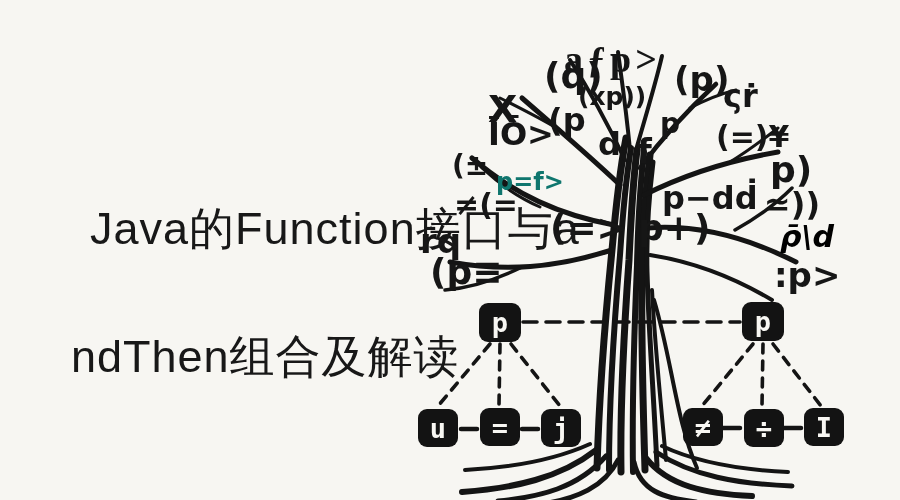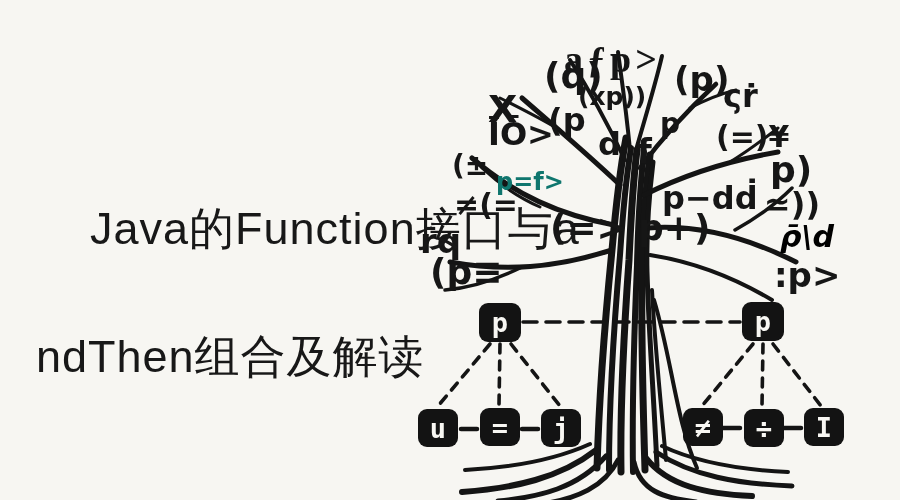--- a/index.html
+++ b/index.html
@@ -7,21 +7,21 @@
     position:relative; width:900px; height:500px; overflow:hidden;
     background:#f7f6f2;
     font-family:"DejaVu Sans","Liberation Sans",sans-serif;
   }
   .title{
     position:absolute; left:36px; top:160px; z-index:6;
     font-family:"Liberation Sans","DejaVu Sans",sans-serif;
     font-weight:400; font-size:45px; line-height:46px;
     letter-spacing:1px; color:#181818; white-space:pre;
   }
-  .title .line2{display:block; margin-top:36px;}
+  .title .line2{display:block; margin-top:36px;margin-left:35px;}
   .tree-svg{position:absolute; left:0; top:0; z-index:2;}
   .sym{
     position:absolute; z-index:3; color:#161616; font-weight:700;
     line-height:1; white-space:pre;
     font-family:"DejaVu Sans","Liberation Sans",sans-serif;
   }
   .node{
     position:absolute; z-index:5; width:40px; height:38px;
     background:#131313; color:#f8f7f3; border-radius:9px;
     display:flex; align-items:center; justify-content:center;

